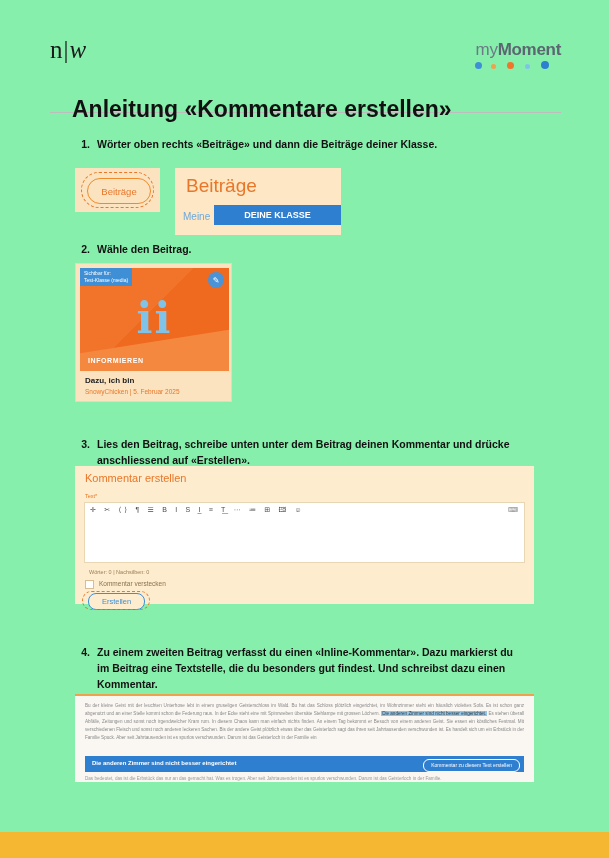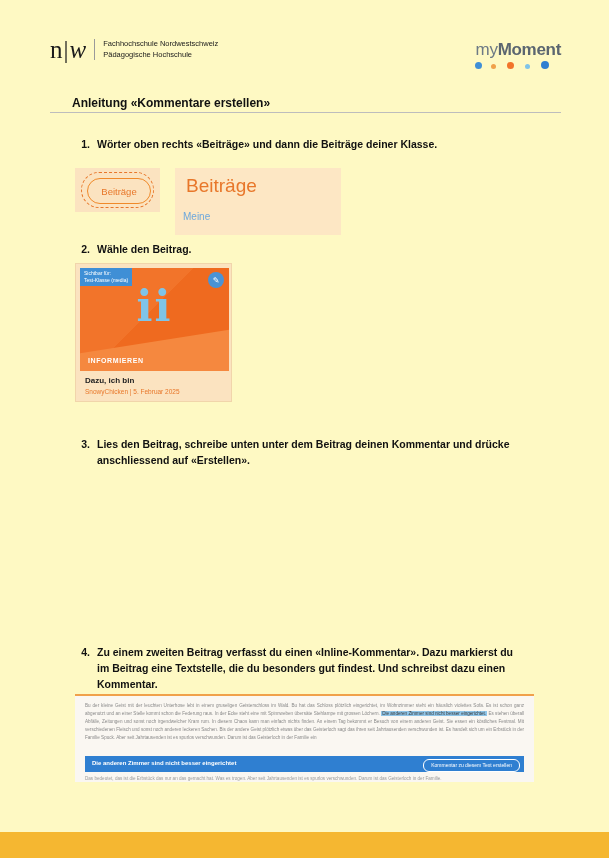--- a/index.html
+++ b/index.html
@@ -7,21 +7,21 @@
     padding: 0;
     background: #d8d8d8;
   }
   body {
     font-family: "Liberation Sans", sans-serif;
   }
   .page {
     position: relative;
     width: 609px;
     height: 858px;
-    background: #fef9c3;
+    background: #86efac;
     overflow: hidden;
   }
   
   .header {
     position: absolute;
     left: 0; right: 0;
     top: 32px;
     height: 46px;
   }
   .fhnw-logo {
@@ -82,21 +82,21 @@
     right: 48px;
     top: 80px;
     height: 1px;
     background: #bdbdbd;
   }
   
   .title {
     position: absolute;
     left: 72px;
     top: 96px;
-    font-size: 12px;
+    font-size: 23px;
     font-weight: bold;
     color: #111;
   }
   
   .step {
     position: absolute;
     font-size: 10.5px;
     font-weight: bold;
     color: #111;
     line-height: 1.5;
@@ -231,21 +231,21 @@
     z-index: 3;
     display: flex;
     align-items: center;
     justify-content: center;
     color: #fff;
     font-size: 8px;
   }
   .card-ii {
     position: absolute;
     left: 50%;
-    top: 18px;
+    top: 30px;
     transform: translateX(-50%);
     color: #7fc4e8;
     font-size: 42px;
     font-weight: bold;
     font-family: "DejaVu Serif", serif;
     line-height: 1;
     letter-spacing: 2px;
     z-index: 2;
   }
   .card-informieren {
@@ -460,24 +460,20 @@
 </head>
 <body>
 
 <div class="page">
 
   <div class="header">
     <div class="fhnw-logo">
       <div class="fhnw-mark">
         <span>n</span><span class="bar">|</span><span class="italicw">w</span>
       </div>
-      <div class="fhnw-text">
-        <div>Fachhochschule Nordwestschweiz</div>
-        <div>Pädagogische Hochschule</div>
-      </div>
     </div>
 
     <div class="mymoment">
       <div class="mm-word">
         <span class="mm-my">my</span><span class="mm-moment">Moment</span>
       </div>
       <span class="dot" style="left:24px; top:26px; width:7px; height:7px; background:#3f8fd6;"></span>
       <span class="dot" style="left:40px; top:28px; width:5px; height:5px; background:#f0a14b;"></span>
       <span class="dot" style="left:56px; top:26px; width:7px; height:7px; background:#f2742a;"></span>
       <span class="dot" style="left:74px; top:28px; width:5px; height:5px; background:#7fc4e8;"></span>
@@ -495,20 +491,21 @@
   </div>
 
   <div class="fig1-left">
     <div class="fig1-btn">Beiträge</div>
     <div class="fig1-dashed"></div>
   </div>
 
   <div class="fig1-right">
     <div class="fig1-head">Beiträge</div>
     <div class="fig1-meine">Meine</div>
+    <div class="fig1-klasse">DEINE KLASSE</div>
   </div>
 
   <div class="step" style="left:97px; top:242px; width:420px;">
     <span class="num">2.</span>
     <span>Wähle den Beitrag.</span>
   </div>
 
   <div class="card">
     <div class="card-img">
       <div class="card-badge">
@@ -521,20 +518,35 @@
     </div>
     <div class="card-title">Dazu, ich bin</div>
     <div class="card-meta">SnowyChicken | 5. Februar 2025</div>
   </div>
 
   <div class="step" style="left:97px; top:437px; width:424px;">
     <span class="num">3.</span>
     <span>Lies den Beitrag, schreibe unten unter dem Beitrag deinen Kommentar und drücke anschliessend auf «Erstellen».</span>
   </div>
 
+  <div class="editor">
+    <div class="ed-title">Kommentar erstellen</div>
+    <div class="ed-label">Text*</div>
+    <div class="ed-box">
+      <div class="ed-toolbar">✛ ✂ ⟨⟩ ¶ ☰ B I S I̲ ≡ T͟ ⋯ ≔ ⊞ 🖽 ☺</div>
+      <div class="ed-toolbar-right">⌨</div>
+    </div>
+    <div class="ed-counter">Wörter: 0 | Nachsilben: 0</div>
+    <div class="ed-check"></div>
+    <div class="ed-check-label">Kommentar verstecken</div>
+    <div class="ed-submit-wrap">
+      <div class="ed-submit">Erstellen</div>
+      <div class="ed-submit-dashed"></div>
+    </div>
+  </div>
 
   <div class="step" style="left:97px; top:645px; width:424px;">
     <span class="num">4.</span>
     <span>Zu einem zweiten Beitrag verfasst du einen «Inline-Kommentar». Dazu markierst du im Beitrag eine Textstelle, die du besonders gut findest. Und schreibst dazu einen Kommentar.</span>
   </div>
 
   <div class="textblock">
     <div class="tb-para">
       <span>Bu der kleine Geist mit der leuchten Unterhose lebt in einem gruseligen Geisterschloss im Wald. Bu hat das Schloss plötzlich eingerichtet, im Wohnzimmer steht ein häuslich violettes Sofa. Es ist schon ganz abgenutzt und an einer Stelle kommt schon die Federung raus. In der Ecke steht eine mit Spinnweben übersäte Stehlampe mit grossen Löchern.</span>
       <span class="tb-hl">Die anderen Zimmer sind nicht besser eingerichtet.</span>

